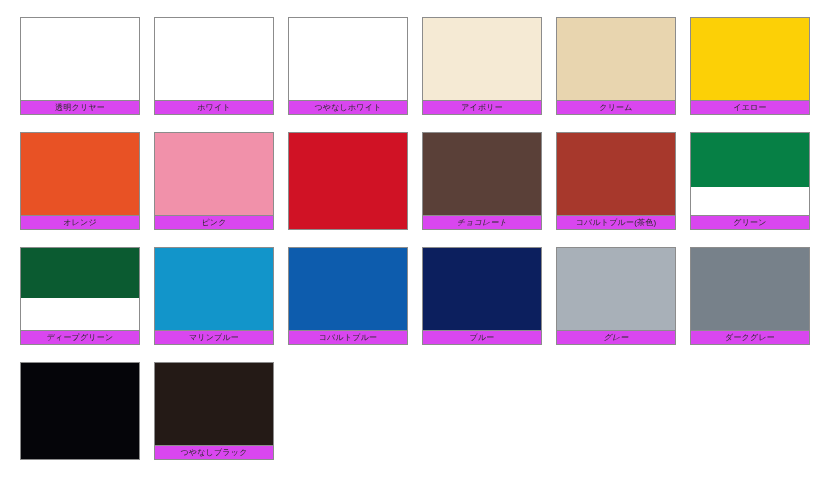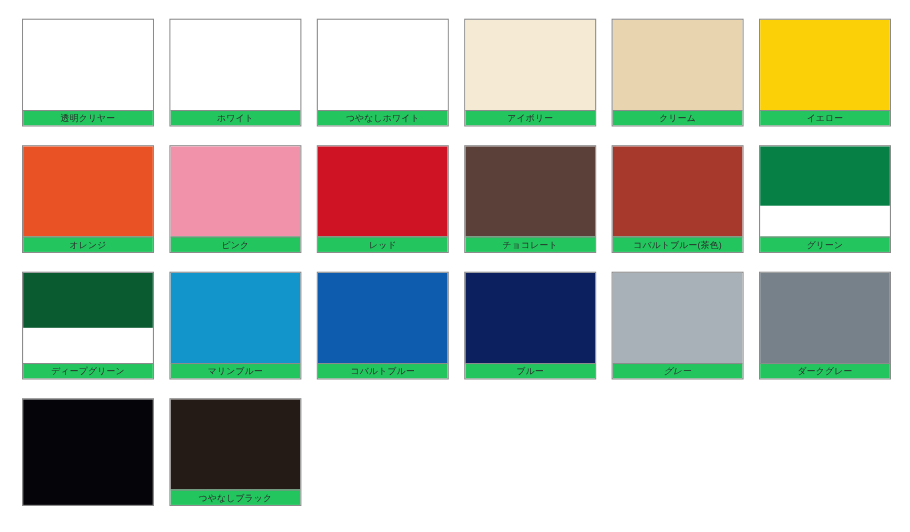--- a/index.html
+++ b/index.html
@@ -48,21 +48,21 @@
     width: 100%;
     min-height: 0;
     display: block;
   }
   .swatch-label-band {
     flex: 0 0 14px;
     height: 14px;
     width: 100%;
     box-sizing: border-box;
     border-top: 1px solid #8c8c8c;
-    background: #22c55e;
+    background: #d946ef;
     display: flex;
     align-items: center;
     justify-content: center;
     overflow: hidden;
   }
   .swatch-label-text {
     font-size: 8px;
     line-height: 10px;
     color: #2b2b2b;
     white-space: nowrap;
@@ -117,27 +117,24 @@
       </div>
     </div>
     <div class="swatch-card" style="border-color: rgb(140, 140, 140);">
       <div class="swatch-chip" title="#F191AA" style="background: rgb(241, 145, 170);"></div>
       <div class="swatch-label-band" style="border-top-color: rgb(140, 140, 140);">
         <span class="swatch-label-text" style="color: rgb(43, 43, 43);">ピンク</span>
       </div>
     </div>
     <div class="swatch-card" style="border-color: rgb(140, 140, 140);">
       <div class="swatch-chip" title="#D01225" style="background: rgb(208, 18, 37);"></div>
-      <div class="swatch-label-band" style="border-top-color: rgb(140, 140, 140);">
-        <span class="swatch-label-text" style="color: rgb(43, 43, 43);">レッド</span>
-      </div>
     </div>
     <div class="swatch-card" style="border-color: rgb(140, 140, 140);">
       <div class="swatch-chip" title="#5A4038" style="background: rgb(90, 64, 56);"></div>
-      <div class="swatch-label-band" style="border-top-color: rgb(140, 140, 140);">
+      <div class="swatch-label-band" style="border-top-color: rgb(140, 140, 140); font-style: italic;">
         <span class="swatch-label-text" style="color: rgb(43, 43, 43);">チョコレート</span>
       </div>
     </div>
     <div class="swatch-card" style="border-color: rgb(140, 140, 140);">
       <div class="swatch-chip" title="#A7382C" style="background: rgb(167, 56, 44);"></div>
       <div class="swatch-label-band" style="border-top-color: rgb(140, 140, 140);">
         <span class="swatch-label-text" style="color: rgb(43, 43, 43);">コバルトブルー(茶色)</span>
       </div>
     </div>
     <div class="swatch-card" style="border-color: rgb(140, 140, 140); gap: 28px;">

